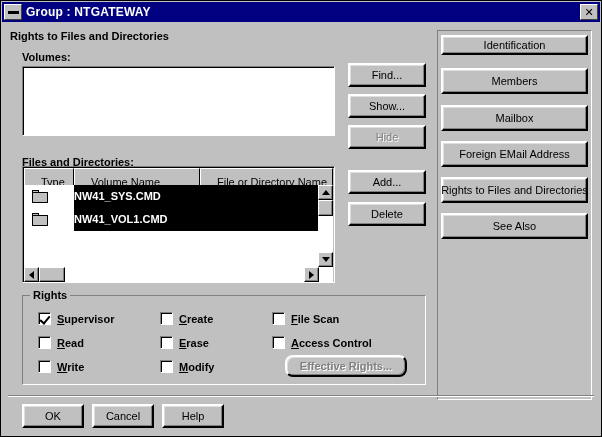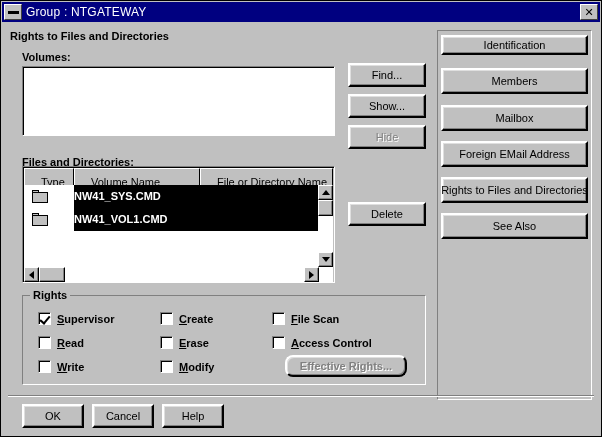--- a/index.html
+++ b/index.html
@@ -53,21 +53,21 @@
   }
   .title-icon:after {
     content: "";
     position: absolute;
     left: 3px; top: 6px;
     width: 11px; height: 3px;
     background: #000000;
   }
   .title-text {
     color: #ffffff;
-    font-weight: normal;
+    font-weight: bold;
     font-size: 12px;
     letter-spacing: 0.2px;
     flex: 1;
     white-space: nowrap;
     overflow: hidden;
   }
   .title-close {
     width: 18px; height: 16px;
     background: #c0c0c0;
     border-top: 1px solid #ffffff;
@@ -375,20 +375,21 @@
   <div class="sb-track" style="left:24px; top:267px; width:309px; height:15px; background:#ffffff;">
     <div class="sb-btn" style="left:0; top:0; width:15px; height:15px;">
         <span class="arrow-left"></span>
       </div>
     <div class="sb-thumb" style="left:15px; top:0; width:26px; height:15px;"></div>
     <div class="sb-btn" style="left:280px; top:0; width:15px; height:15px;">
         <span class="arrow-right"></span>
       </div>
   </div>
 
+  <div class="btn" style="left:348px; top:170px; width:78px; height:24px;">Add...</div>
   <div class="btn" style="left:348px; top:202px; width:78px; height:24px;">Delete</div>
 
   <div class="groupbox" style="left:22px; top:295px; width:404px; height:90px;"></div>
   <div class="groupbox-title" style="left:30px; top:289px;">Rights</div>
 
   <div class="cb" style="left:38px; top:312px;">
     <span class="cb-box checked"></span>
     <span class="cb-label underline-first">Supervisor</span>
   </div>
   <div class="cb" style="left:38px; top:336px;">

